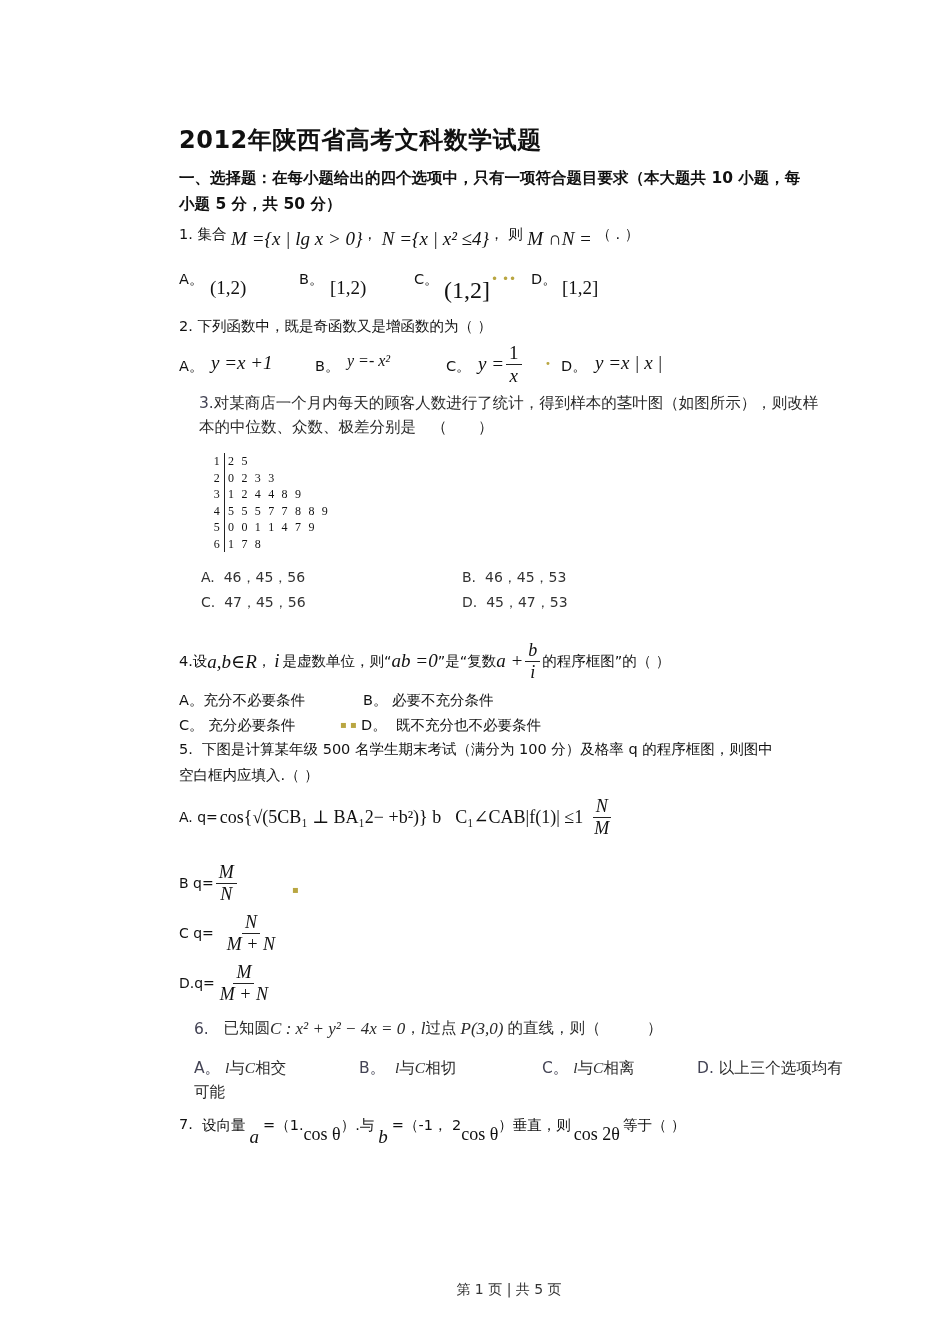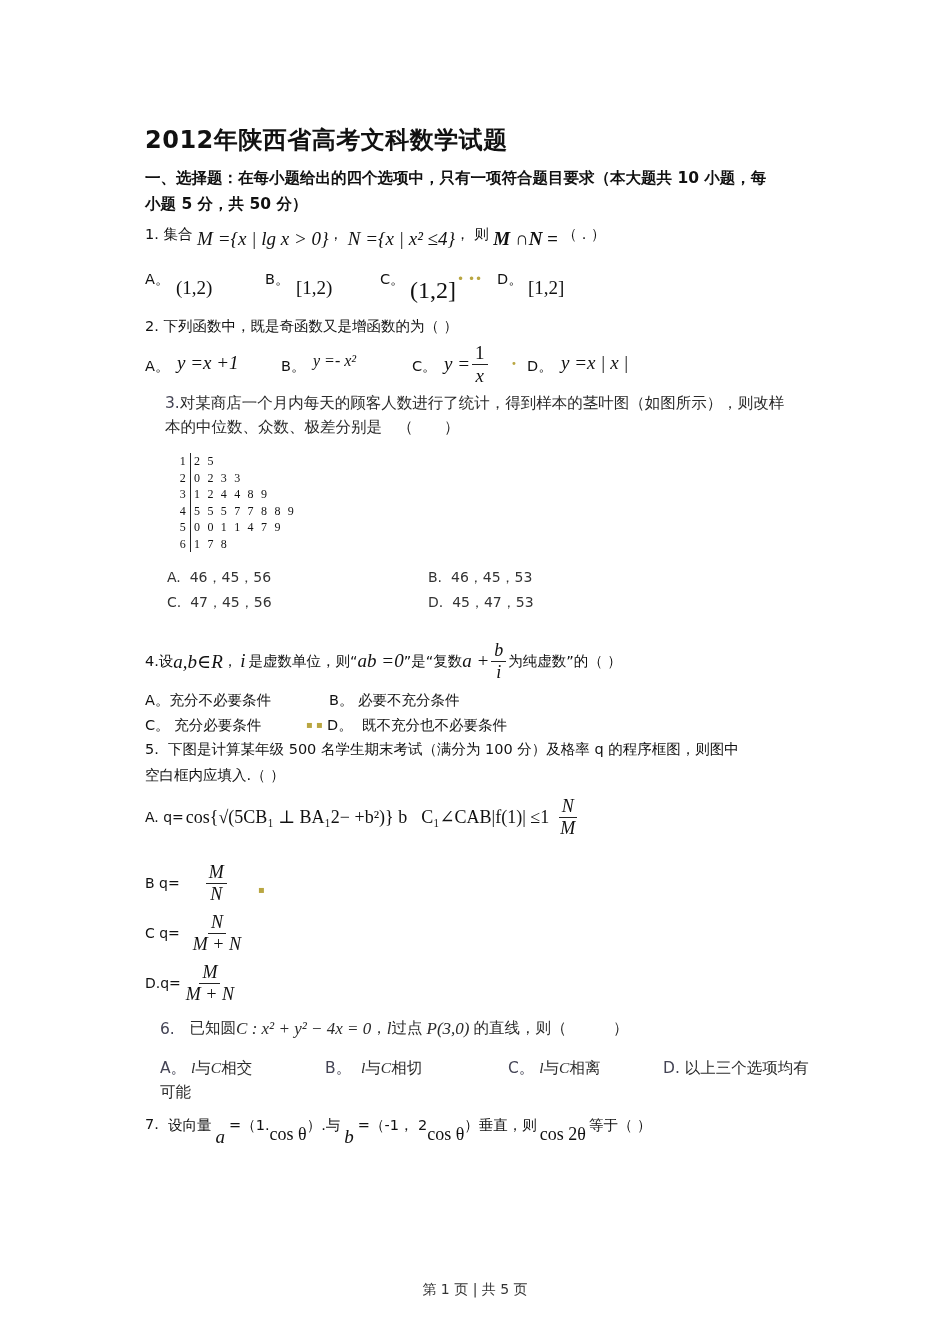--- a/index.html
+++ b/index.html
@@ -1,18 +1,18 @@
 <!DOCTYPE html>
 <html><head>
 <meta charset="utf-8">
 <style>
   html, body { margin:0; padding:0; background:#ffffff; }
   body { width:950px; height:1344px; position:relative; overflow:hidden;
          font-family:"DejaVu Sans","Liberation Sans",sans-serif; color:#111; }
-  .abs { position:absolute; white-space:nowrap; }
+  .abs { position:absolute; white-space:nowrap;margin-left:34px; }
   .math { font-family:"Liberation Serif","DejaVu Serif",serif; font-style:italic; }
   .up { font-family:"Liberation Serif","DejaVu Serif",serif; font-style:normal; }
   .title { left:145px; top:124px; font-size:24px; font-weight:bold; letter-spacing:0.5px; }
   .sec { left:145px; font-size:15.5px; font-weight:bold; }
   .txt { font-size:14.5px; }
   .fade { color:#2a2a2a; }
   .frac { display:inline-flex; flex-direction:column; align-items:center; vertical-align:middle; margin:0 2px; }
   .frac .num { border-bottom:1.2px solid #222; padding:0 3px; line-height:1.15; }
   .frac .den { padding:0 3px; line-height:1.15; }
   .stem { font-family:"Liberation Serif","DejaVu Serif",serif; font-size:12px; line-height:16.5px; letter-spacing:2.2px; }
@@ -29,21 +29,21 @@
 
 <div class="abs sec" style="top:168px;">一、选择题：在每小题给出的四个选项中，只有一项符合题目要求（本大题共 10 小题，每</div>
 <div class="abs sec" style="top:194px;">小题 5 分，共 50 分）</div>
 
 <div class="abs txt" style="left:145px; top:222px;">
   <span>1.</span>
   <span>集合</span>
   <span class="math" style="font-size:19px; position:relative; top:6px;">M ={x | lg x &gt; 0}</span><span>，</span>
   <span class="math" style="font-size:19px; position:relative; top:6px;text-align:right;">N ={x | x² ≤4}</span><span>，</span>
   <span>则</span>
-  <span class="math" style="font-size:19px; position:relative; top:6px;font-weight:bold;">M ∩N =</span>
+  <span class="math" style="font-size:19px; position:relative; top:6px;">M ∩N =</span>
   <span>（ . ）</span>
 </div>
 <div class="abs txt" style="left:145px; top:270px;"><span>A。</span></div>
 <div class="abs up" style="left:176px; top:277px; font-size:19px;">(1,2)</div>
 <div class="abs txt" style="left:265px; top:270px;"><span>B。</span></div>
 <div class="abs up" style="left:296px; top:277px; font-size:19px;">[1,2)</div>
 <div class="abs txt" style="left:380px; top:270px;"><span>C。</span></div>
 <div class="abs up" style="left:410px; top:277px; font-size:24px;">(1,2]</div>
 <div class="abs dot" style="left:457px; top:272px; font-size:12px;">• ••</div>
 <div class="abs txt" style="left:497px; top:270px;"><span>D。</span></div>
@@ -113,21 +113,21 @@
   <span>，</span>
   <span class="math" style="font-size:19px; margin:0 3px;">i</span>
   <span>是虚数单位，则“</span>
   <span class="math" style="font-size:19px;">ab =0</span>
   <span>”是“复数</span>
   <span class="math" style="font-size:19px;">a +</span>
   <span class="frac math" style="font-size:18px;">
       <span class="num">b</span>
       <span class="den">i</span>
     </span>
-  <span>为纯虚数”的（    ）</span>
+  <span>的程序框图”的（    ）</span>
 </div>
 <div class="abs txt" style="left:145px; top:691px;"><span>A。</span><span>充分不必要条件</span></div>
 <div class="abs txt" style="left:329px; top:691px;"><span>B。</span> <span>必要不充分条件</span></div>
 <div class="abs txt" style="left:145px; top:716px;"><span>C。</span> <span>充分必要条件</span></div>
 <div class="abs dot" style="left:306px; top:719px; font-size:10px;">▪ ▪</div>
 <div class="abs txt" style="left:327px; top:716px;"><span>D。</span>&nbsp;&nbsp;<span>既不充分也不必要条件</span></div>
 
 <div class="abs txt" style="left:145px; top:740px;">
   <span>5.</span>&nbsp;&nbsp;<span>下图是计算某年级 500 名学生期末考试（满分为 100 分）及格率 q 的程序框图，则图中</span>
 </div>
@@ -135,21 +135,21 @@
 
 <div class="abs" style="left:145px; top:796px; display:flex; align-items:center; font-size:14px;">
   <span>A. q=</span>
   <span class="up" style="font-size:18px; margin-left:2px;">cos{√(5CB₁ ⊥ BA₁2− +b²)} b⃗C₁∠CAB|f(1)| ≤1</span>
   <span class="frac math" style="font-size:18px; margin-left:8px;">
       <span class="num">N</span>
       <span class="den">M</span>
     </span>
 </div>
 
-<div class="abs" style="left:145px; top:862px; display:flex; align-items:center; font-size:14px;gap:24px;">
+<div class="abs" style="left:145px; top:862px; display:flex; align-items:center; font-size:14px;">
   <span>B q=</span>
   <span class="frac math" style="font-size:18px;">
       <span class="num">M</span>
       <span class="den">N</span>
     </span>
 </div>
 <div class="abs dot" style="left:258px; top:884px; font-size:10px;">▪</div>
 
 <div class="abs" style="left:145px; top:912px; display:flex; align-items:center; font-size:14px;">
   <span>C q=</span>

